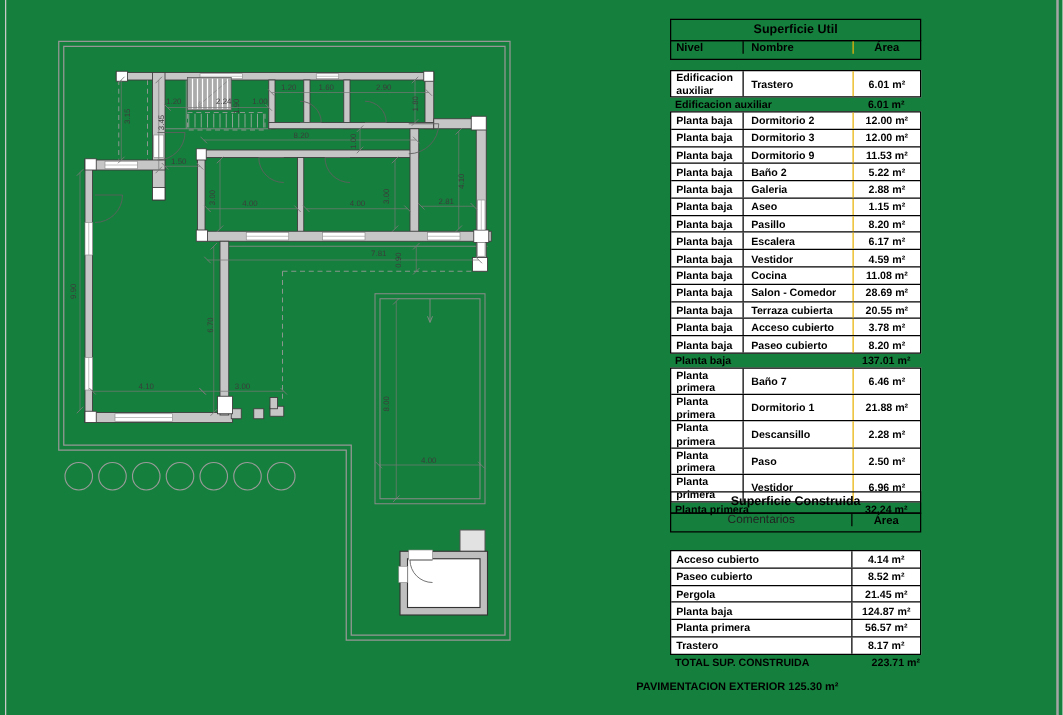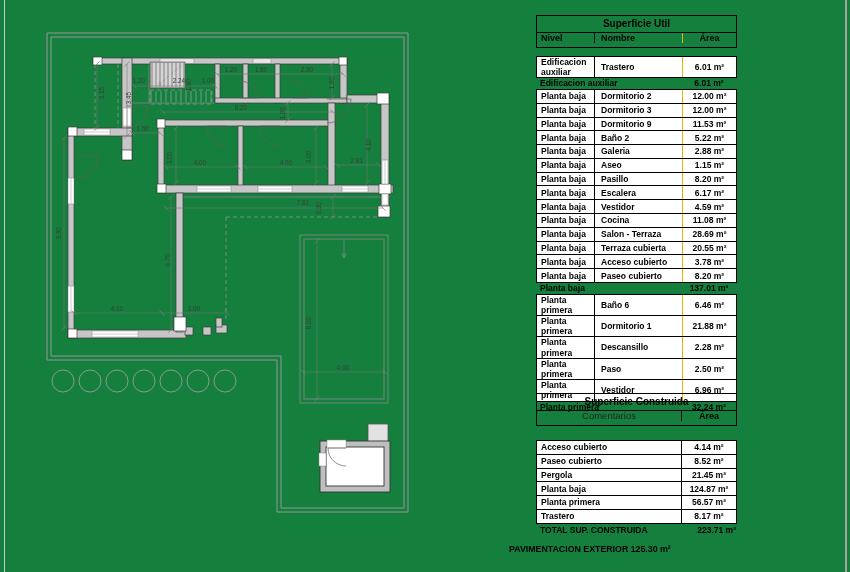--- a/index.html
+++ b/index.html
@@ -387,21 +387,21 @@
             <div class="c c2">Vestidor</div>
             <div class="c c3">4.59 m²</div>
           </div>
           <div class="t-row">
             <div class="c c1">Planta baja</div>
             <div class="c c2">Cocina</div>
             <div class="c c3">11.08 m²</div>
           </div>
           <div class="t-row">
             <div class="c c1">Planta baja</div>
-            <div class="c c2">Salon - Terraza</div>
+            <div class="c c2">Salon - Comedor</div>
             <div class="c c3">28.69 m²</div>
           </div>
           <div class="t-row">
             <div class="c c1">Planta baja</div>
             <div class="c c2">Terraza cubierta</div>
             <div class="c c3">20.55 m²</div>
           </div>
           <div class="t-row">
             <div class="c c1">Planta baja</div>
             <div class="c c2">Acceso cubierto</div>
@@ -410,21 +410,21 @@
           <div class="t-row">
             <div class="c c1">Planta baja</div>
             <div class="c c2">Paseo cubierto</div>
             <div class="c c3">8.20 m²</div>
           </div>
         </div>
         <div class="t-sub">Planta baja<span class="a">137.01 m²</span></div>
         <div class="t-grp">
           <div class="t-row">
             <div class="c c1">Planta primera</div>
-            <div class="c c2">Baño 6</div>
+            <div class="c c2">Baño 7</div>
             <div class="c c3">6.46 m²</div>
           </div>
           <div class="t-row">
             <div class="c c1">Planta primera</div>
             <div class="c c2">Dormitorio 1</div>
             <div class="c c3">21.88 m²</div>
           </div>
           <div class="t-row">
             <div class="c c1">Planta primera</div>
             <div class="c c2">Descansillo</div>

